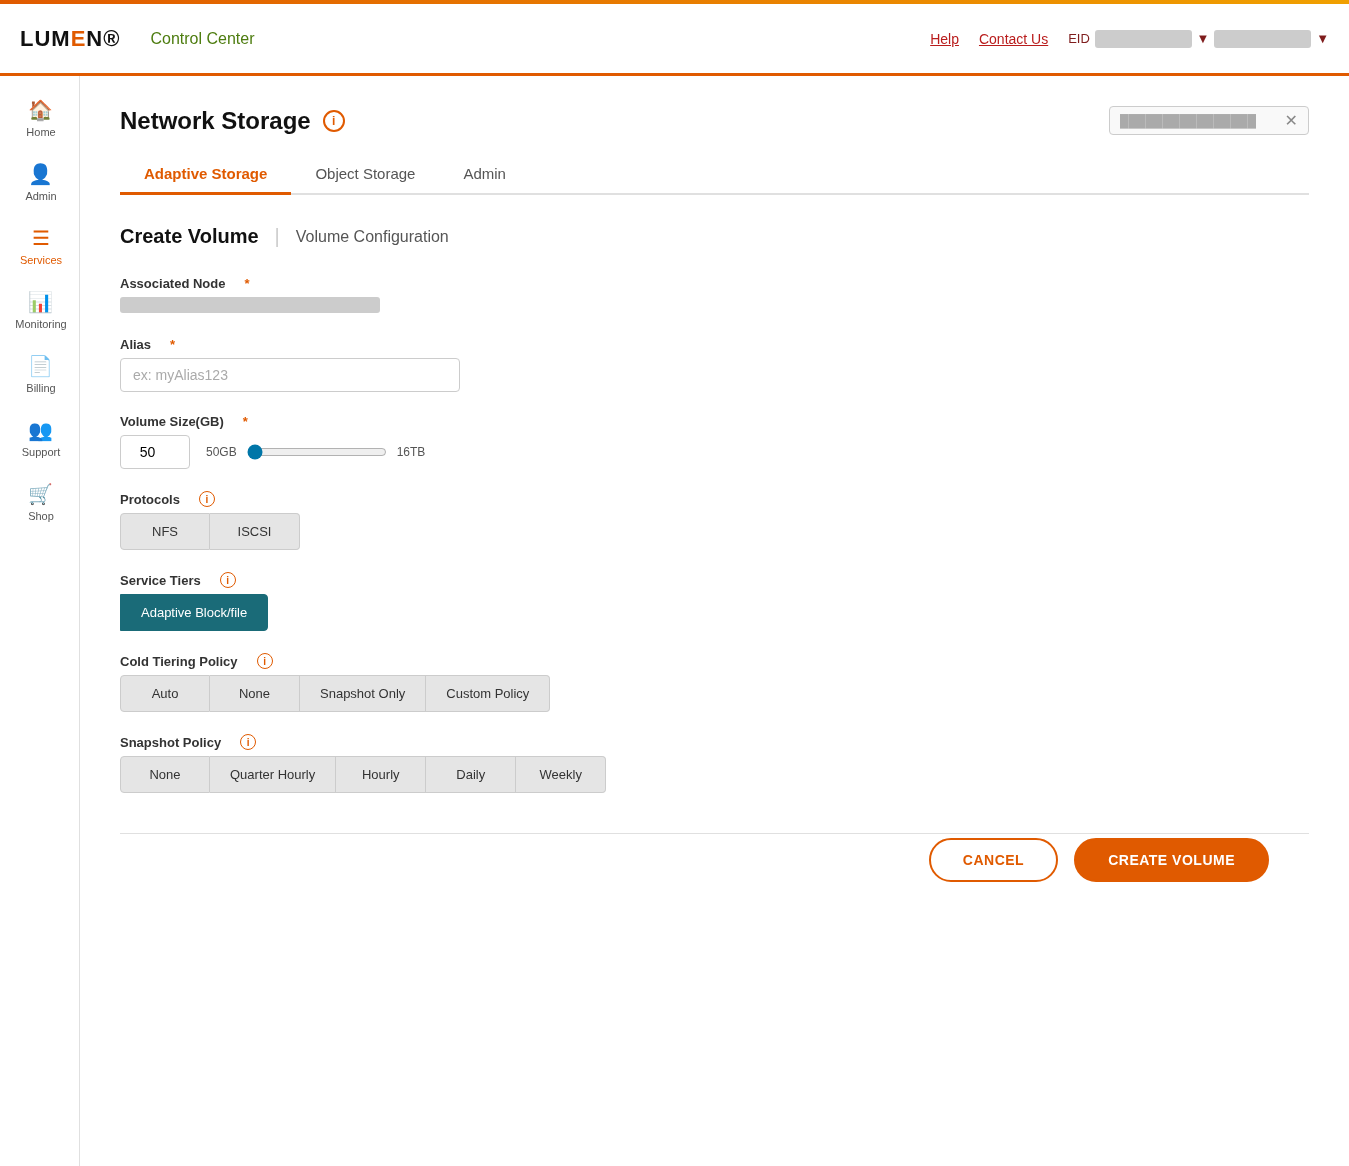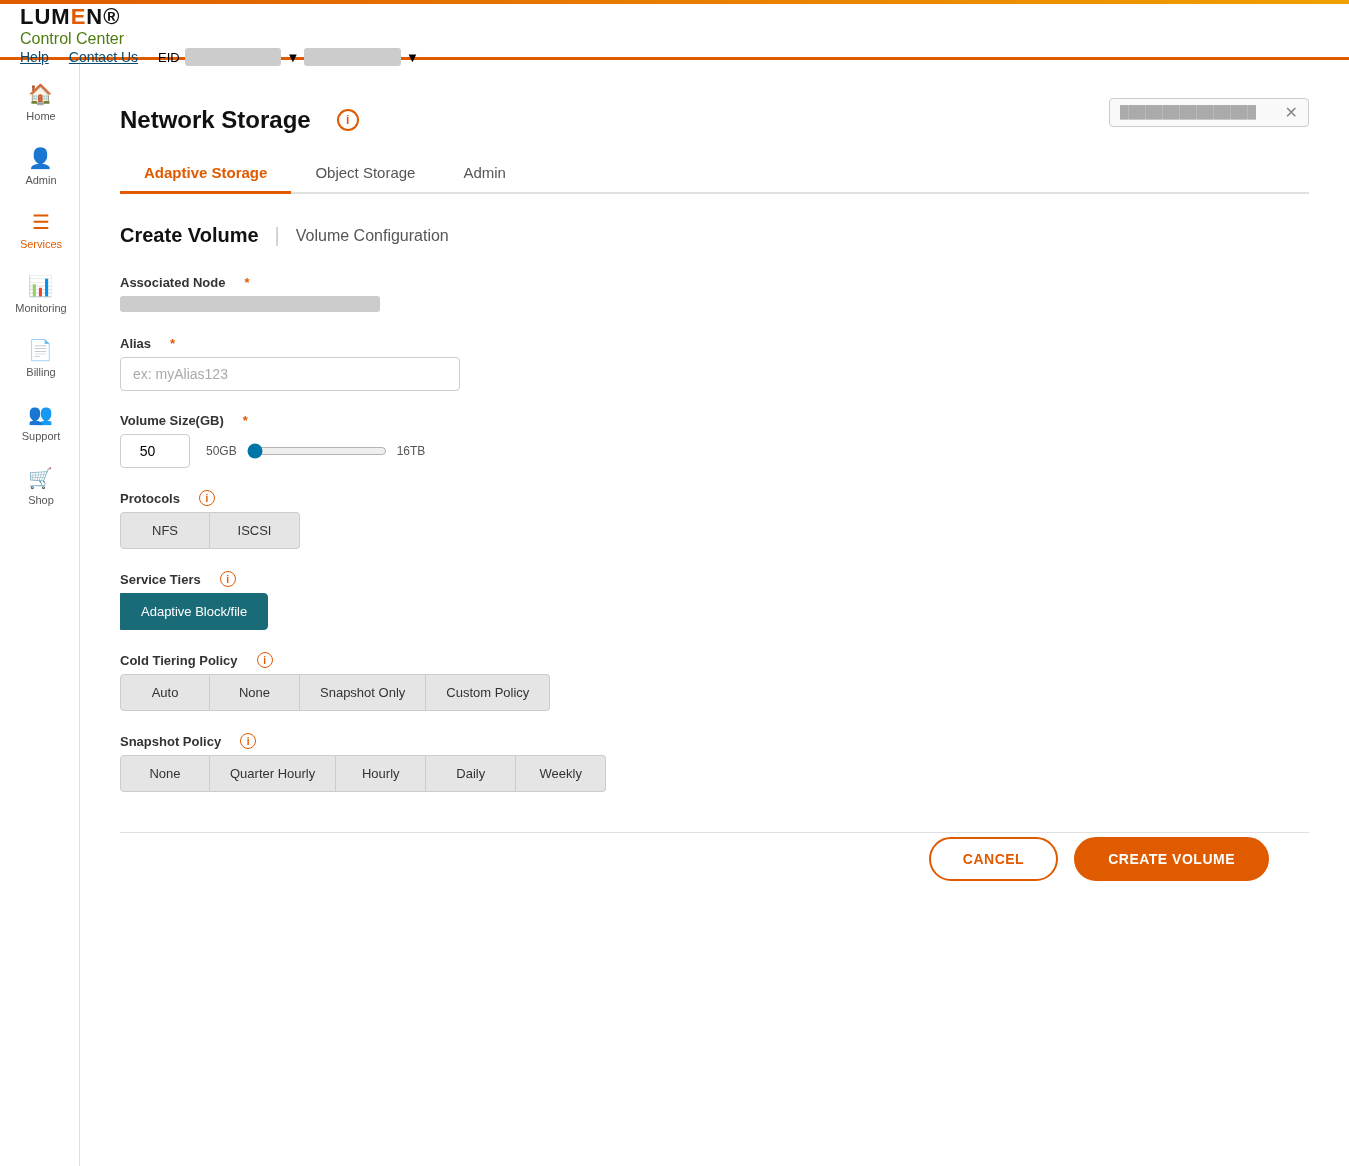--- a/index.html
+++ b/index.html
@@ -1,29 +1,29 @@
 <!DOCTYPE html>
 <html><head>
   <meta charset="utf-8">
   <style>
     * { box-sizing: border-box; margin: 0; padding: 0; }
     body { font-family: Arial, sans-serif; background: #f5f5f5; color: #333; font-size: 14px; }
 
     
     .top-nav {
-      display: flex; align-items: flex-start; background: #fff;
+      display: flex; align-items: center; background: #fff;
       border-bottom: 3px solid #e05a00;
-      padding: 0 20px; height: 56px; position: relative; flex-direction: column;
+      padding: 0 20px; height: 72px; position: relative;
     }
     .top-nav-logo { font-size: 22px; font-weight: bold; color: #111; letter-spacing: 1px; margin-right: 30px; }
     .top-nav-logo span { color: #e05a00; }
     .top-nav-title { font-size: 16px; color: #4d7c0f; flex: 1; }
     .top-nav-links { display: flex; align-items: center; gap: 20px; }
-    .top-nav-links a { color: #0c4a6e; text-decoration: underline; font-size: 14px; cursor: pointer; }
-    .eid-block { display: flex; align-items: center; gap: 5px; font-size: 13px; color: #000000; }
+    .top-nav-links a { color: #b91c1c; text-decoration: underline; font-size: 14px; cursor: pointer; }
+    .eid-block { display: flex; align-items: center; gap: 5px; font-size: 13px; color: #7f1d1d; }
     .eid-blur { background: #ccc; color: transparent; border-radius: 3px; padding: 2px 30px; font-size: 12px; user-select: none; }
 
     
     .layout { display: flex; min-height: calc(100vh - 56px); }
 
     
     .sidebar {
       width: 80px; background: #fff; border-right: 1px solid #e0e0e0;
       display: flex; flex-direction: column; align-items: center;
       padding-top: 10px; gap: 0;
@@ -41,21 +41,21 @@
     .main-content {
       flex: 1; background: #fff; padding: 30px 40px;
       overflow-y: auto;
     }
 
     
     .page-header {
       display: flex; align-items: center; justify-content: space-between;
       margin-bottom: 20px;
     }
-    .page-title-row { display: flex; align-items: center; gap: 26px; margin-top: 16px; }
+    .page-title-row { display: flex; align-items: center; gap: 12px; }
     .page-title { font-size: 24px; font-weight: bold; color: #111; }
     .info-icon {
       width: 22px; height: 22px; border-radius: 50%;
       border: 2px solid #e05a00; color: #e05a00;
       display: flex; align-items: center; justify-content: center;
       font-size: 12px; font-weight: bold; cursor: pointer;
     }
     .search-bar {
       display: flex; align-items: center; border: 1px solid #ccc;
       border-radius: 4px; padding: 4px 10px; gap: 8px; background: #f9f9f9;

